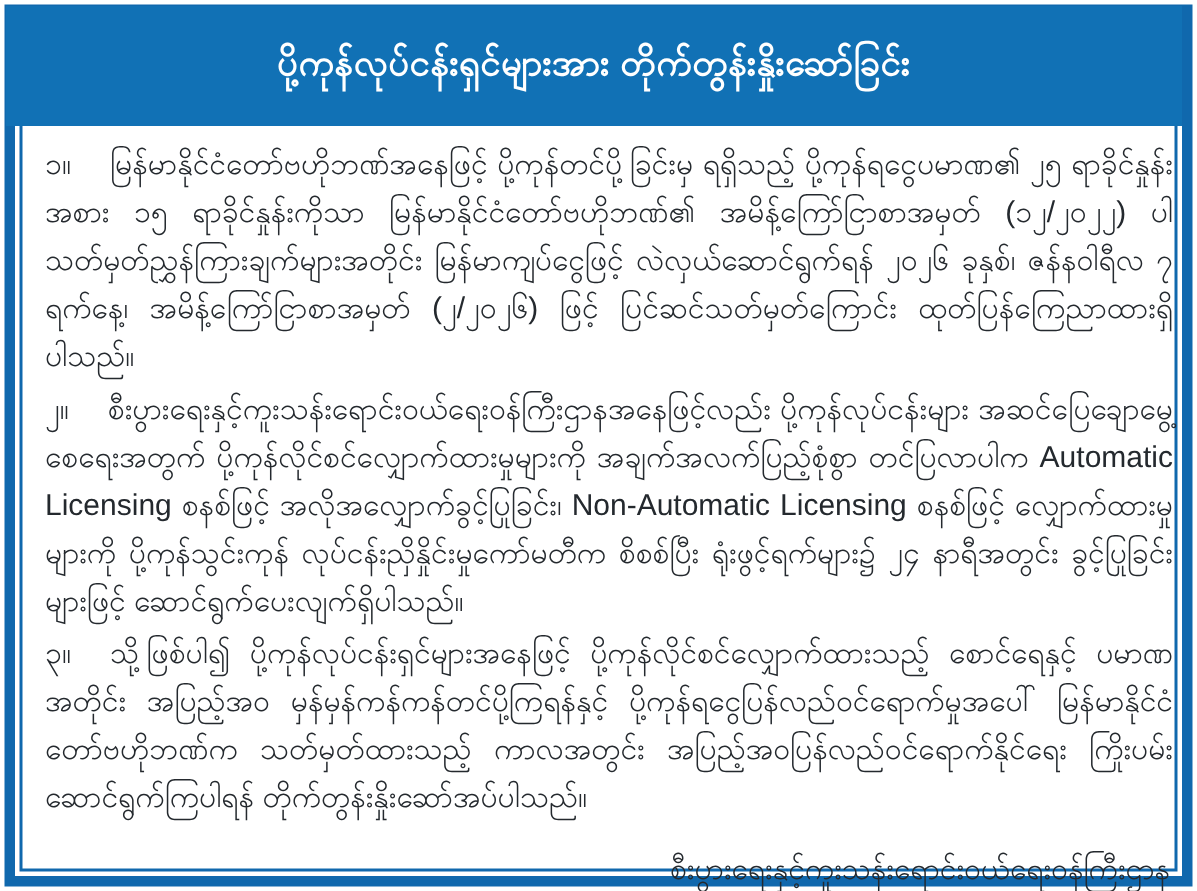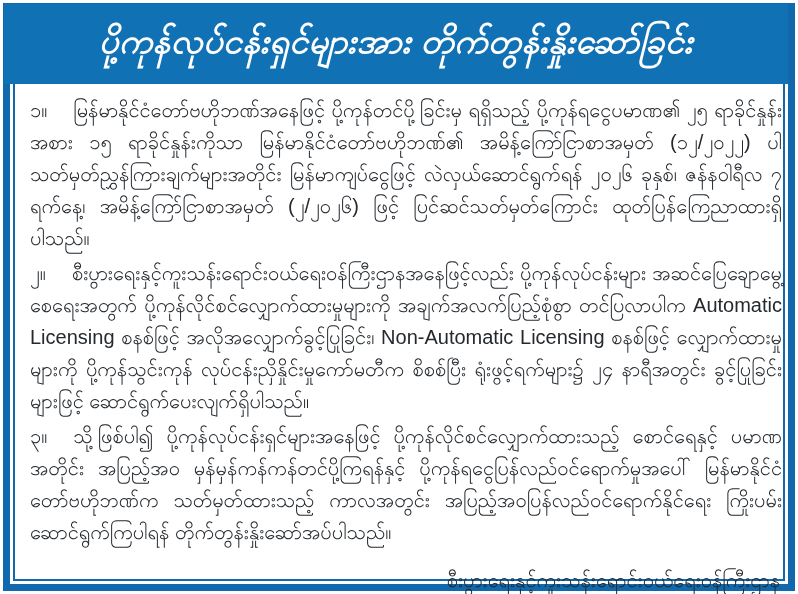--- a/index.html
+++ b/index.html
@@ -33,25 +33,24 @@
     position: absolute;
     top: 4px; left: 4px;
     width: 784px; height: 80px;
     background: #1171b5;
     display: flex;
     align-items: center;
     justify-content: center;
   }
   .banner-title {
     color: #ffffff;
-    font-size: 34px;
+    font-size: 24px;
     font-weight: bold;
     letter-spacing: 0.5px;
     white-space: nowrap;
-    font-style: italic;
   }
   .content {
     position: absolute;
     left: 30px; right: 16px;
     top: 94px;
     color: #24292e;
     font-size: 20px;
     line-height: 32px;
     text-align: justify;
   }

